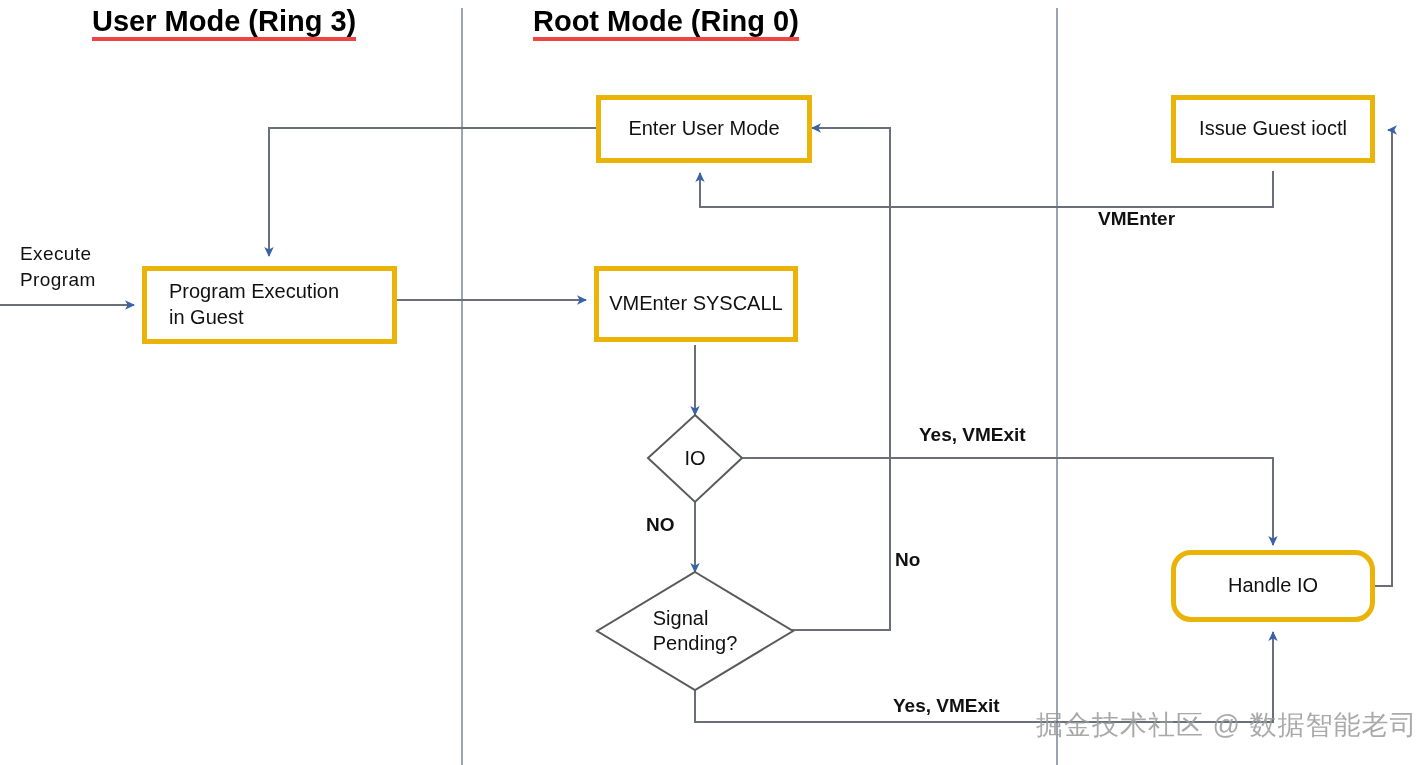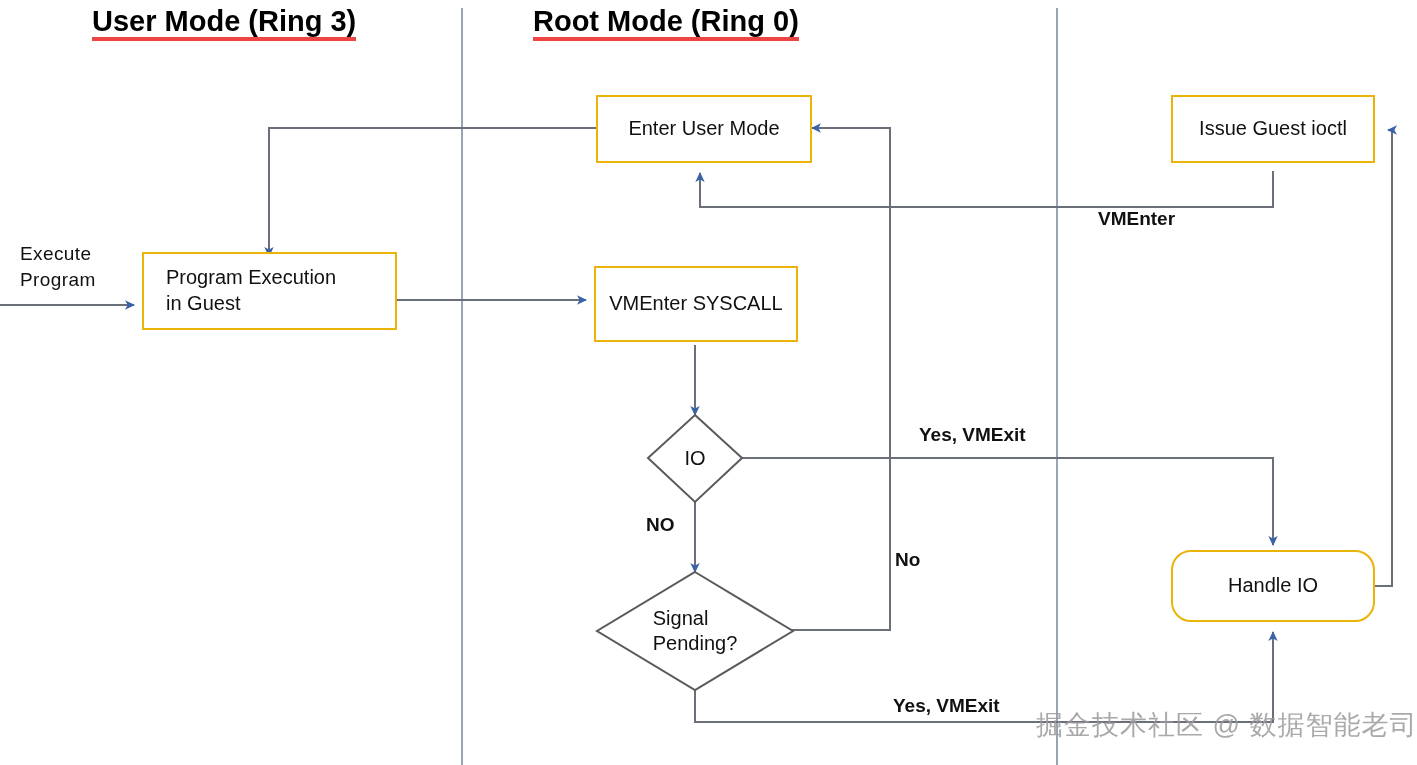--- a/index.html
+++ b/index.html
@@ -31,21 +31,21 @@
     color: #000000;
     letter-spacing: 0px;
     white-space: nowrap;
     border-bottom: 4px solid #ef4444;
     padding-bottom: 1px;
     line-height: 1.05;
   }
   .node-box {
     position: absolute;
     box-sizing: border-box;
-    border: 2px solid #eab308;
+    border: 5px solid #eab308;
     background: #ffffff;
     display: flex;
     align-items: center;
     padding-left: 22px;
     padding-right: 10px;
   }
   .node-box.centered {
     justify-content: center;
     padding-left: 10px;
   }
@@ -136,21 +136,21 @@
   <div class="lane-title" style="left:533px; top:6px;">Root Mode (Ring 0)</div>
 
   <div class="node-box centered" style="left:596px; top:95px; width:216px; height:68px;">
     <span class="node-text">Enter User Mode</span>
   </div>
 
   <div class="node-box centered" style="left:1171px; top:95px; width:204px; height:68px;">
     <span class="node-text">Issue Guest ioctl</span>
   </div>
 
-  <div class="node-box" style="left:142px; top:252px; width:255px; height:78px;">
+  <div class="node-box" style="left:142px; top:266px; width:255px; height:78px;">
     <span class="node-text">Program Execution
 in Guest</span>
   </div>
 
   <div class="node-box centered" style="left:594px; top:266px; width:204px; height:76px;">
     <span class="node-text">VMEnter SYSCALL</span>
   </div>
 
   <div class="node-box centered" style="left:1171px; top:550px; width:204px; height:72px;border-radius:20px;">
     <span class="node-text">Handle IO</span>

